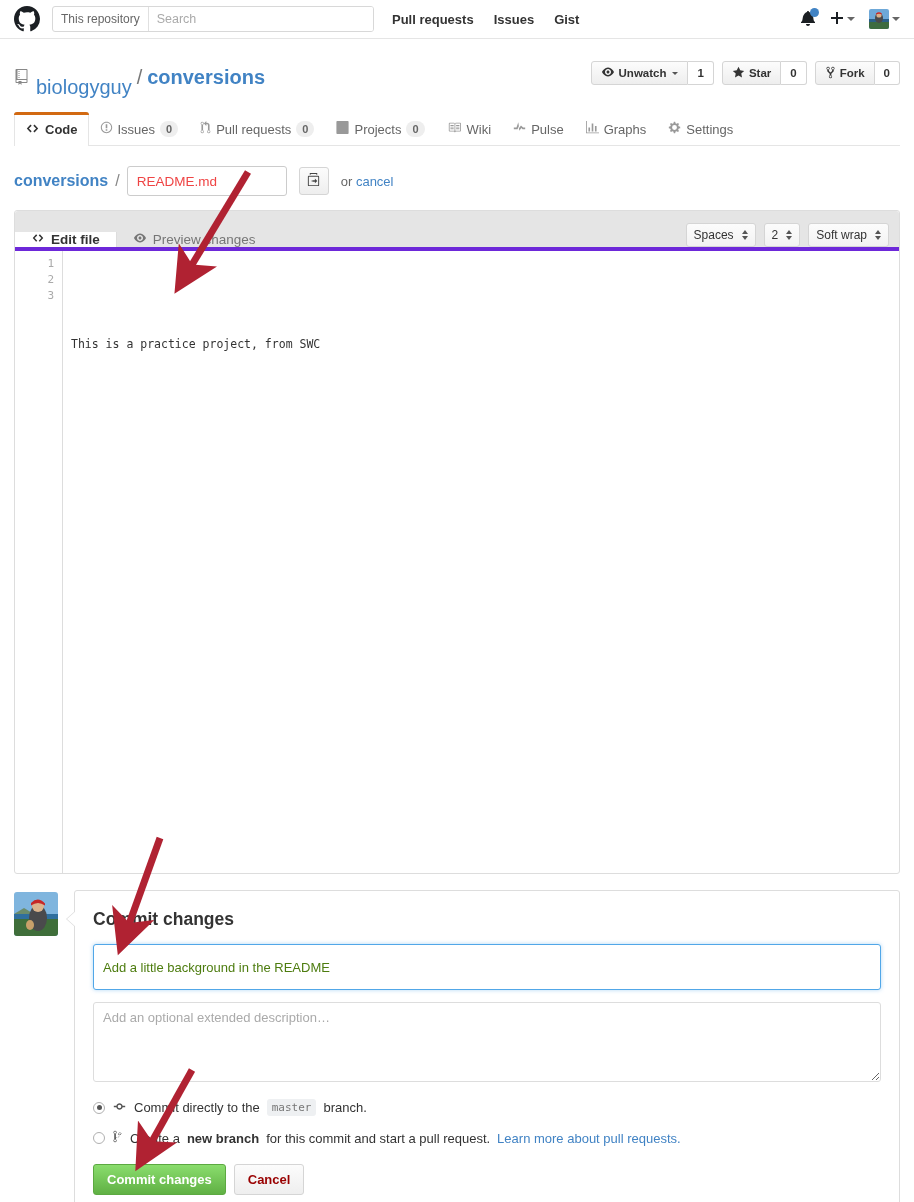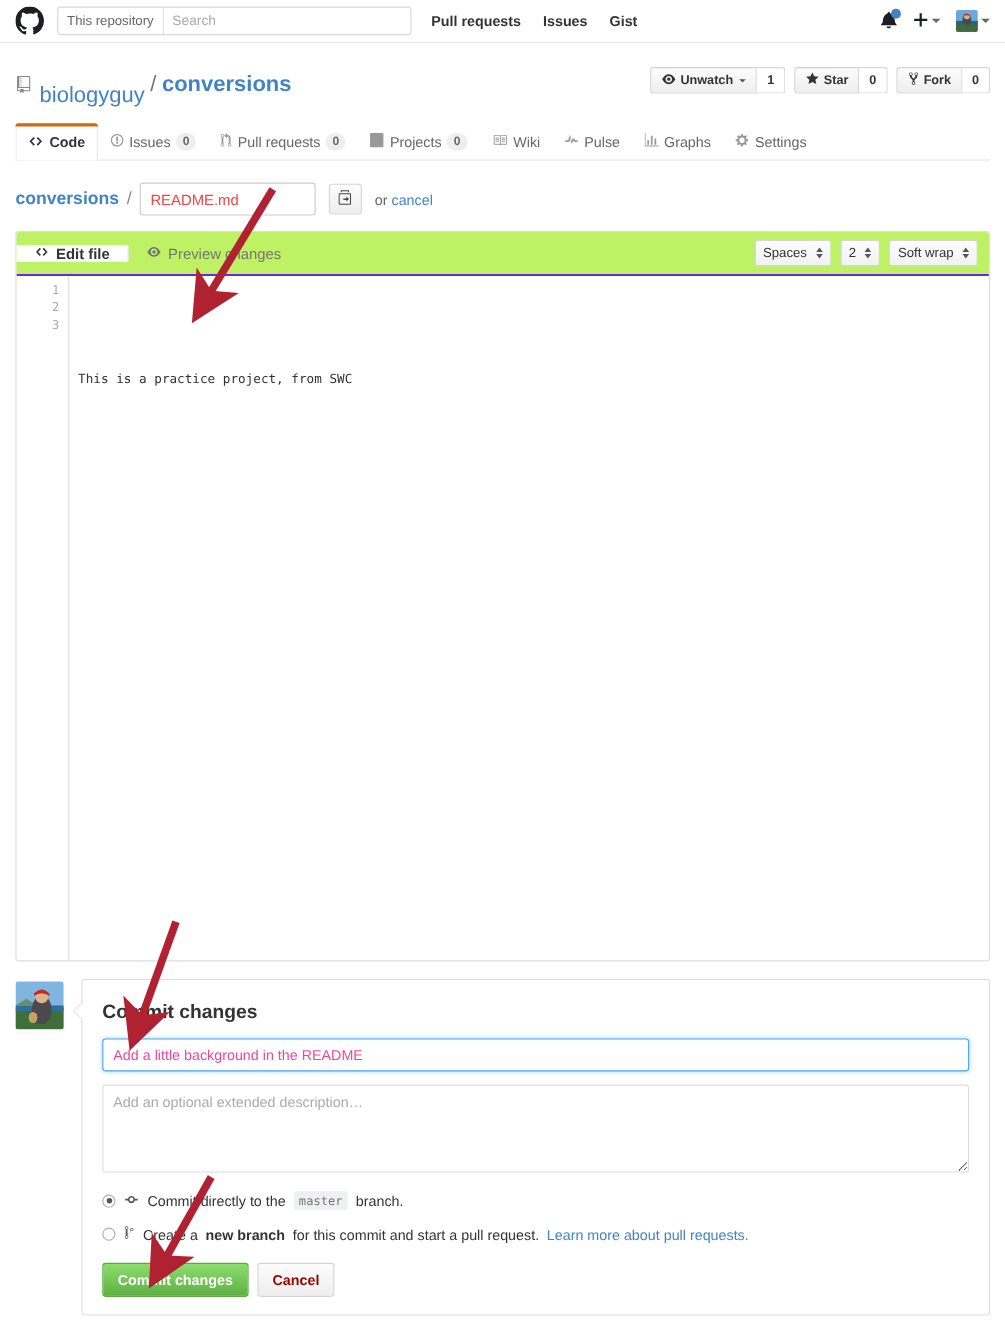--- a/index.html
+++ b/index.html
@@ -184,23 +184,23 @@
   
   .editorbox {
     margin: 14px 14px 0 14px;
     border: 1px solid #ddd; border-radius: 3px;
     background: #fff;
     height: 664px;
     display: flex; flex-direction: column;
   }
   .editortabs {
     height: 40px;
-    border-bottom: 2px solid #6d28d9;
-    background: #bef264;
-    display: flex; align-items: center;
+    border-bottom: 4px solid #6d28d9;
+    background: #e5e5e5;
+    display: flex; align-items: flex-end;
     position: relative;
     border-radius: 3px 3px 0 0;
   }
   .etab {
     display: flex; align-items: center; gap: 6px;
     padding: 0 16px; font-size: 13.5px;
     color: #767676; text-decoration: none;
     border-right: 1px solid #ddd;
   }
   .etab.active { color: #333; font-weight: bold; background: #fff; }
@@ -274,24 +274,24 @@
     left: -9px; border-right: 9px solid #ddd;
   }
   .commitbox::after {
     left: -8px; border-right: 9px solid #fff;
   }
   .commit-title {
     font-size: 17.5px; font-weight: bold;
     color: #333; margin: 0 0 14px 0;
   }
   .commit-msg {
-    width: 100%; height: 30px;
+    width: 100%; height: 46px;
     border: 1px solid #51a7e8; border-radius: 3px;
     box-shadow: 0 0 4px rgba(81,167,232,0.45);
-    padding: 0 9px; font-size: 13px; color: #ec4899;
+    padding: 0 9px; font-size: 13px; color: #4d7c0f;
     outline: 0;
     font-family: "Liberation Sans", sans-serif;
   }
   .commit-desc {
     width: 100%; height: 80px;
     margin-top: 12px;
     border: 1px solid #ddd; border-radius: 3px;
     padding: 7px 9px; font-size: 13px; color: #333;
     outline: 0; resize: vertical;
     font-family: "Liberation Sans", sans-serif;

